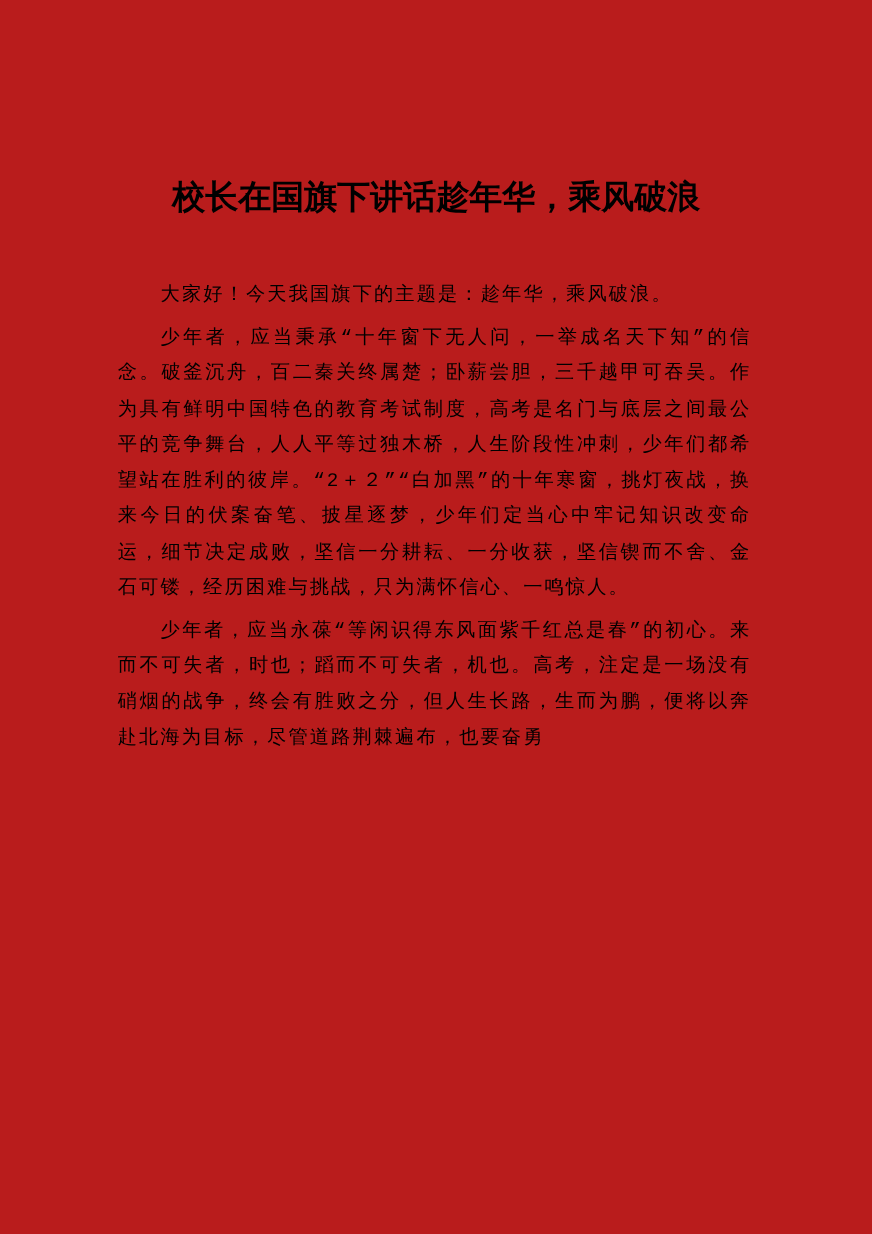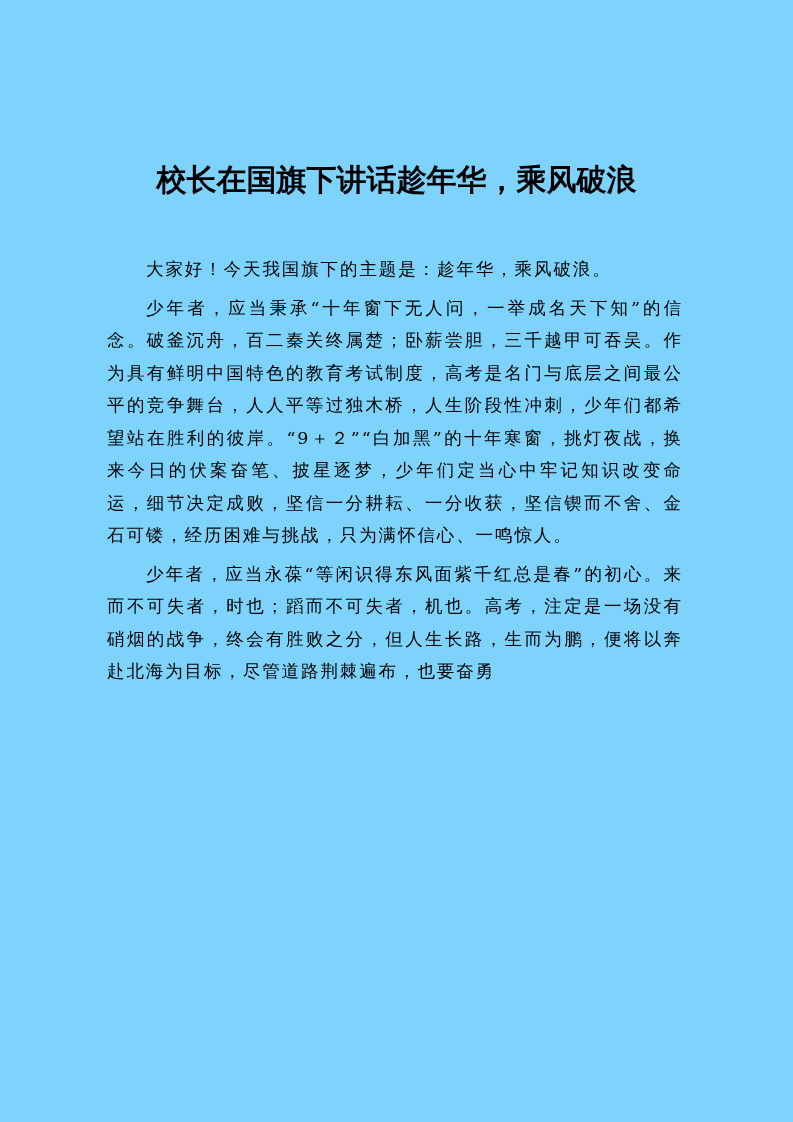--- a/index.html
+++ b/index.html
@@ -13,21 +13,21 @@
       position: relative;
       overflow: hidden;
       color: #000000;
     }
     .page {
       position: absolute;
       left: 0;
       top: 0;
       width: 793px;
       height: 1122px;
-      background: #7dd3fc;
+      background: #b91c1c;
     }
     .title {
       position: absolute;
       left: 0;
       top: 158px;
       width: 793px;
       text-align: center;
       font-family: "DejaVu Sans", sans-serif;
       font-weight: bold;
       font-size: 30px;
@@ -45,25 +45,26 @@
       line-height: 32.5px;
       letter-spacing: 1.9px;
       text-align: justify;
     }
     .salutation {
       margin: 0 0 6px 0;
     }
     .para {
       margin: 0 0 6px 0;
       text-indent: 39px;
+      font-family: Liberation Mono, monospace;
     }
   </style>
 </head>
 <body>
 
 <div class="page">
   <h1 class="title">校长在国旗下讲话趁年华，乘风破浪</h1>
   <div class="body">
     <p class="para">大家好！今天我国旗下的主题是：趁年华，乘风破浪。</p>
-    <p class="para">少年者，应当秉承“十年窗下无人问，一举成名天下知”的信念。破釜沉舟，百二秦关终属楚；卧薪尝胆，三千越甲可吞吴。作为具有鲜明中国特色的教育考试制度，高考是名门与底层之间最公平的竞争舞台，人人平等过独木桥，人生阶段性冲刺，少年们都希望站在胜利的彼岸。“9＋２”“白加黑”的十年寒窗，挑灯夜战，换来今日的伏案奋笔、披星逐梦，少年们定当心中牢记知识改变命运，细节决定成败，坚信一分耕耘、一分收获，坚信锲而不舍、金石可镂，经历困难与挑战，只为满怀信心、一鸣惊人。</p>
+    <p class="para">少年者，应当秉承“十年窗下无人问，一举成名天下知”的信念。破釜沉舟，百二秦关终属楚；卧薪尝胆，三千越甲可吞吴。作为具有鲜明中国特色的教育考试制度，高考是名门与底层之间最公平的竞争舞台，人人平等过独木桥，人生阶段性冲刺，少年们都希望站在胜利的彼岸。“2＋２”“白加黑”的十年寒窗，挑灯夜战，换来今日的伏案奋笔、披星逐梦，少年们定当心中牢记知识改变命运，细节决定成败，坚信一分耕耘、一分收获，坚信锲而不舍、金石可镂，经历困难与挑战，只为满怀信心、一鸣惊人。</p>
     <p class="para">少年者，应当永葆“等闲识得东风面紫千红总是春”的初心。来而不可失者，时也；蹈而不可失者，机也。高考，注定是一场没有硝烟的战争，终会有胜败之分，但人生长路，生而为鹏，便将以奔赴北海为目标，尽管道路荆棘遍布，也要奋勇</p>
   </div>
 </div>
 
 </body></html>

